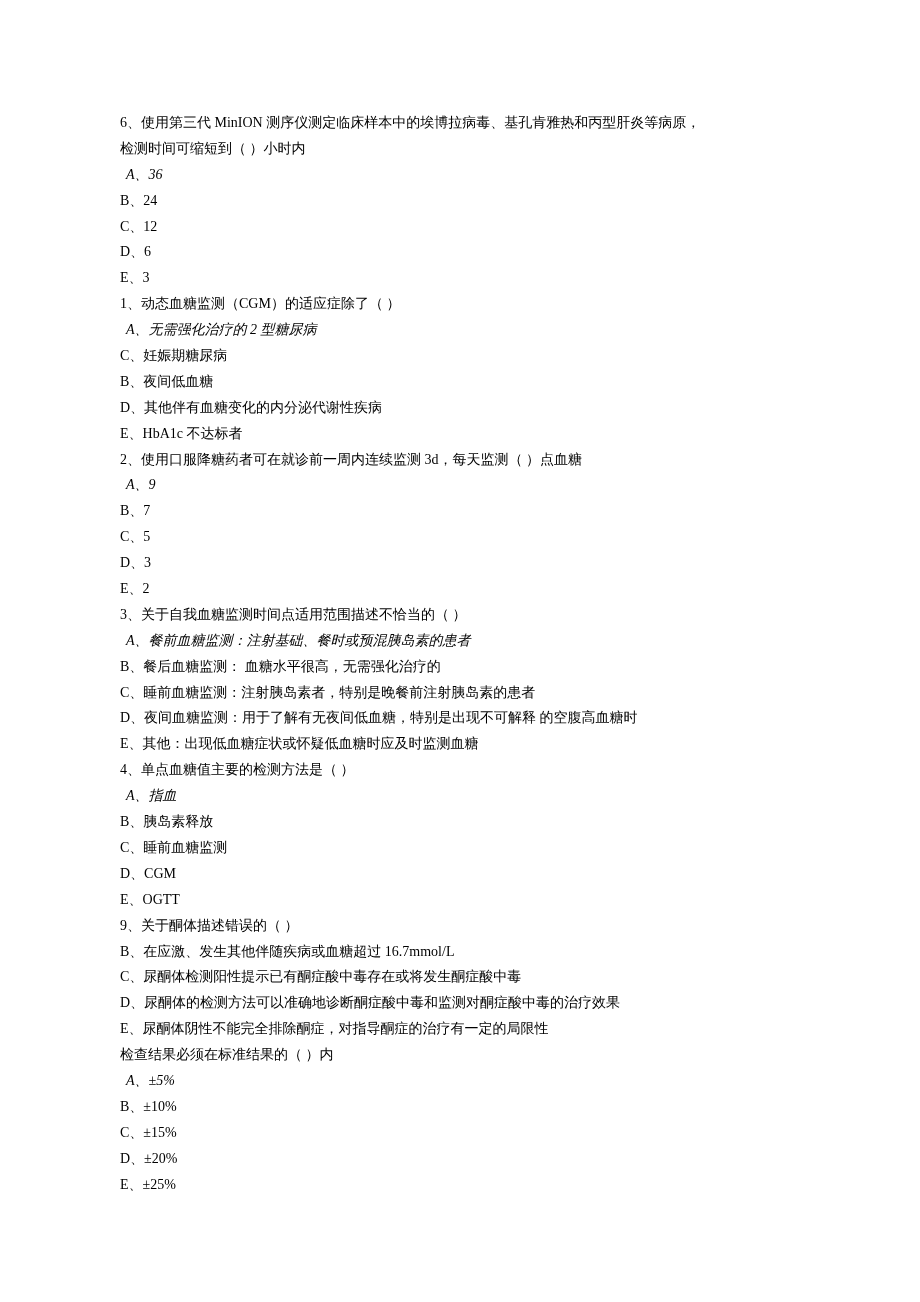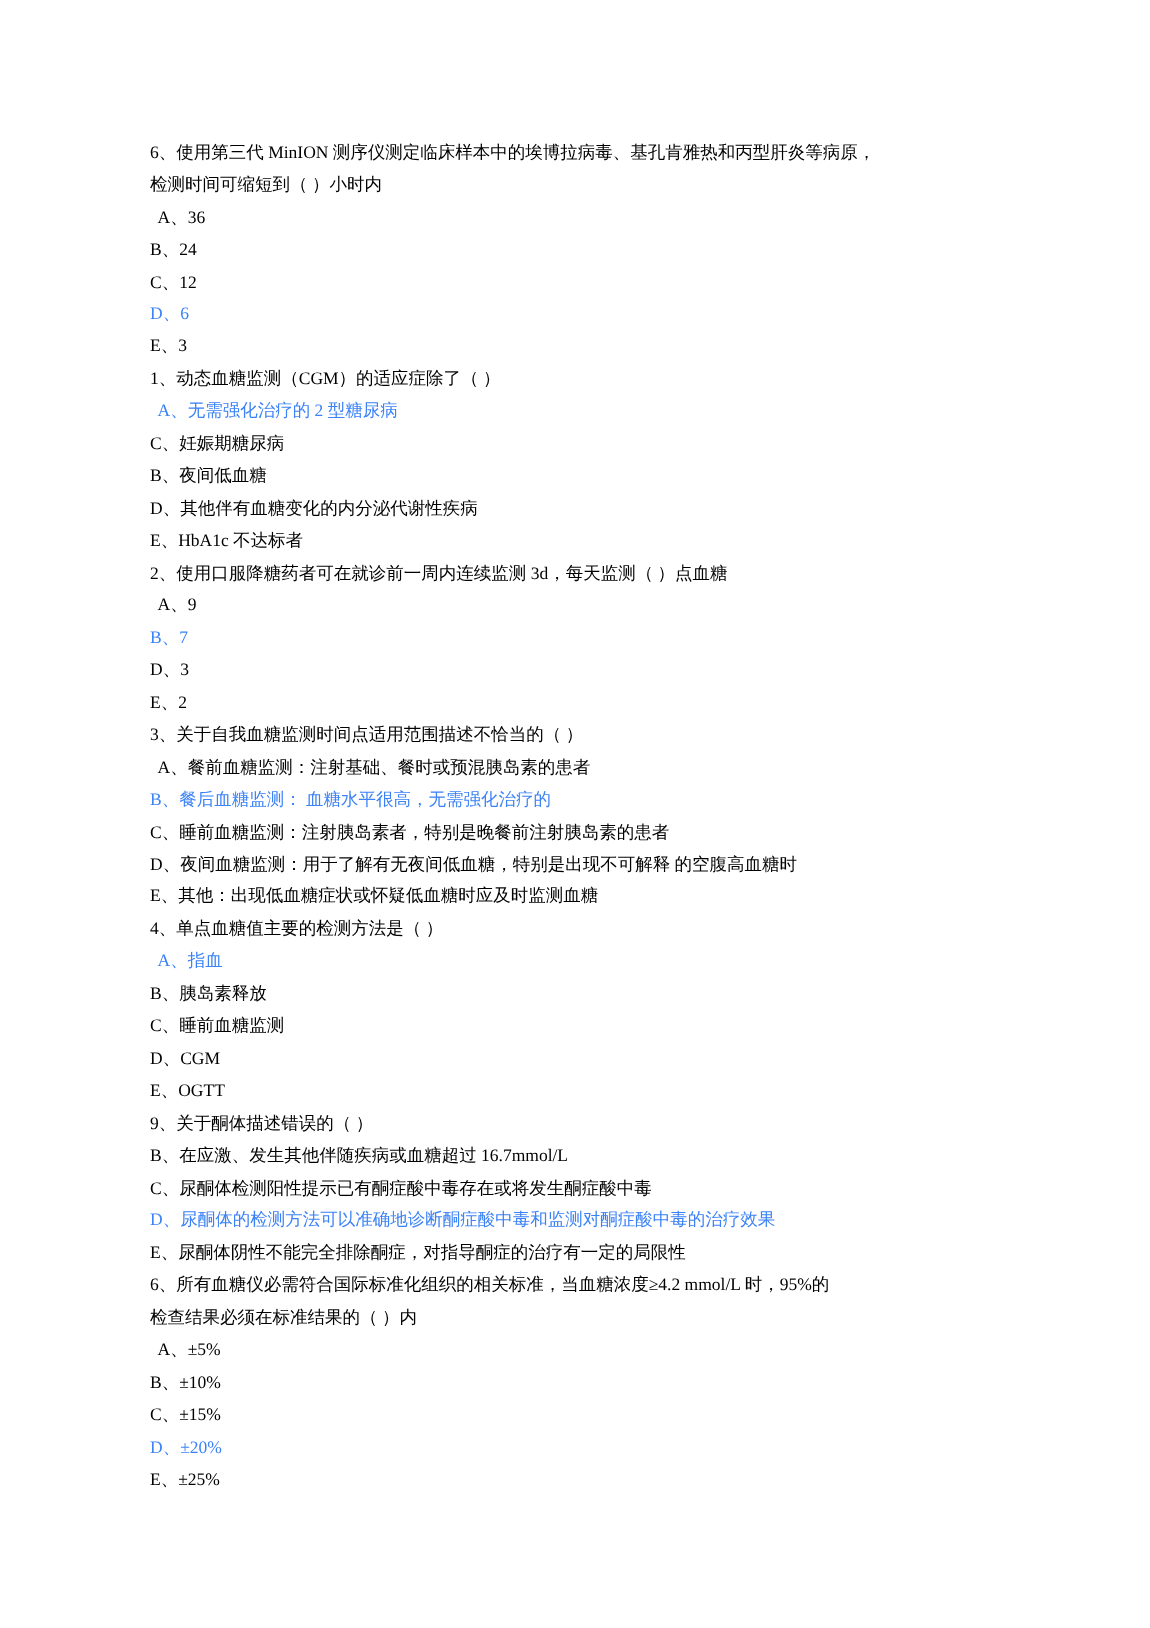--- a/index.html
+++ b/index.html
@@ -16,23 +16,24 @@
     min-height: 1302px;
     padding: 110px 120px 60px 120px;
     box-sizing: border-box;
   }
   .line {
     text-align: justify;
     text-justify: inter-ideograph;
   }
   .indent {
     padding-left: 6px;
+    font-style: italic;
   }
   .answer {
-    color: #3b82f6;
+    color: #000000;
   }
 </style>
 </head>
 <body>
 
 <div class="page" id="doc-root">
     <div class="line">6、使用第三代 MinION 测序仪测定临床样本中的埃博拉病毒、基孔肯雅热和丙型肝炎等病原，</div>
     <div class="line">检测时间可缩短到（ ）小时内</div>
     <div class="line indent"> A、36</div>
     <div class="line">B、24</div>
@@ -41,39 +42,39 @@
     <div class="line">E、3</div>
     <div class="line">1、动态血糖监测（CGM）的适应症除了（ ）</div>
     <div class="line answer indent"> A、无需强化治疗的 2 型糖尿病</div>
     <div class="line">C、妊娠期糖尿病</div>
     <div class="line">B、夜间低血糖</div>
     <div class="line">D、其他伴有血糖变化的内分泌代谢性疾病</div>
     <div class="line">E、HbA1c 不达标者</div>
     <div class="line">2、使用口服降糖药者可在就诊前一周内连续监测 3d，每天监测（ ）点血糖</div>
     <div class="line indent"> A、9</div>
     <div class="line answer">B、7</div>
+    <div class="line">C、5</div>
     <div class="line">D、3</div>
     <div class="line">E、2</div>
     <div class="line">3、关于自我血糖监测时间点适用范围描述不恰当的（ ）</div>
     <div class="line indent"> A、餐前血糖监测：注射基础、餐时或预混胰岛素的患者</div>
     <div class="line answer">B、餐后血糖监测： 血糖水平很高，无需强化治疗的</div>
     <div class="line">C、睡前血糖监测：注射胰岛素者，特别是晚餐前注射胰岛素的患者</div>
     <div class="line">D、夜间血糖监测：用于了解有无夜间低血糖，特别是出现不可解释 的空腹高血糖时</div>
     <div class="line">E、其他：出现低血糖症状或怀疑低血糖时应及时监测血糖</div>
     <div class="line">4、单点血糖值主要的检测方法是（ ）</div>
     <div class="line answer indent"> A、指血</div>
     <div class="line">B、胰岛素释放</div>
     <div class="line">C、睡前血糖监测</div>
     <div class="line">D、CGM</div>
     <div class="line">E、OGTT</div>
     <div class="line">9、关于酮体描述错误的（ ）</div>
     <div class="line">B、在应激、发生其他伴随疾病或血糖超过 16.7mmol/L</div>
     <div class="line">C、尿酮体检测阳性提示已有酮症酸中毒存在或将发生酮症酸中毒</div>
     <div class="line answer">D、尿酮体的检测方法可以准确地诊断酮症酸中毒和监测对酮症酸中毒的治疗效果</div>
     <div class="line">E、尿酮体阴性不能完全排除酮症，对指导酮症的治疗有一定的局限性</div>
-    <div class="line">6、所有血糖仪必需符合国际标准化组织的相关标准，当血糖浓度≥4.2 mmol/L 时，95%的</div>
     <div class="line">检查结果必须在标准结果的（ ）内</div>
     <div class="line indent"> A、±5%</div>
     <div class="line">B、±10%</div>
     <div class="line">C、±15%</div>
     <div class="line answer">D、±20%</div>
     <div class="line">E、±25%</div>
   </div>
 
 </body></html>

